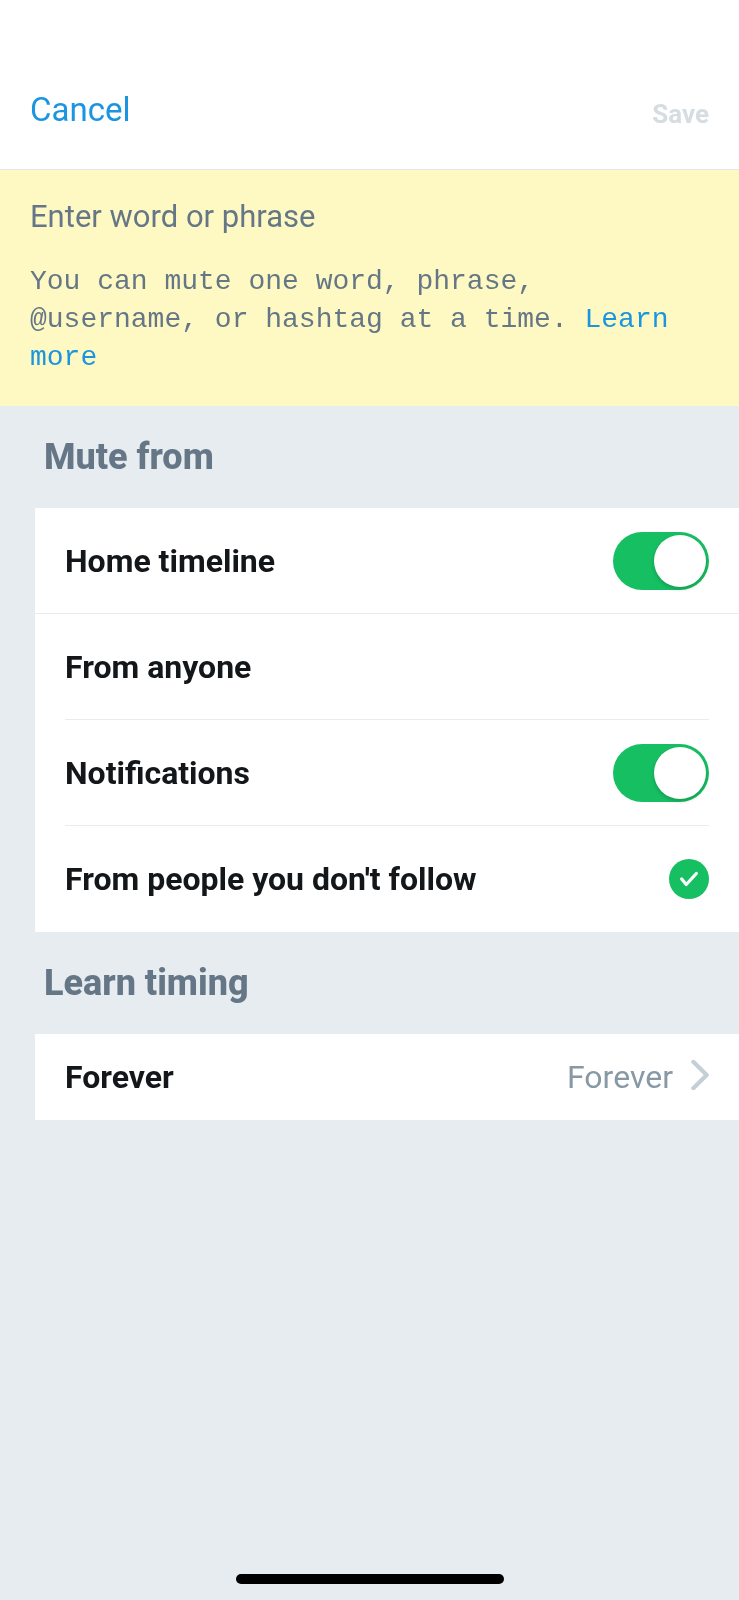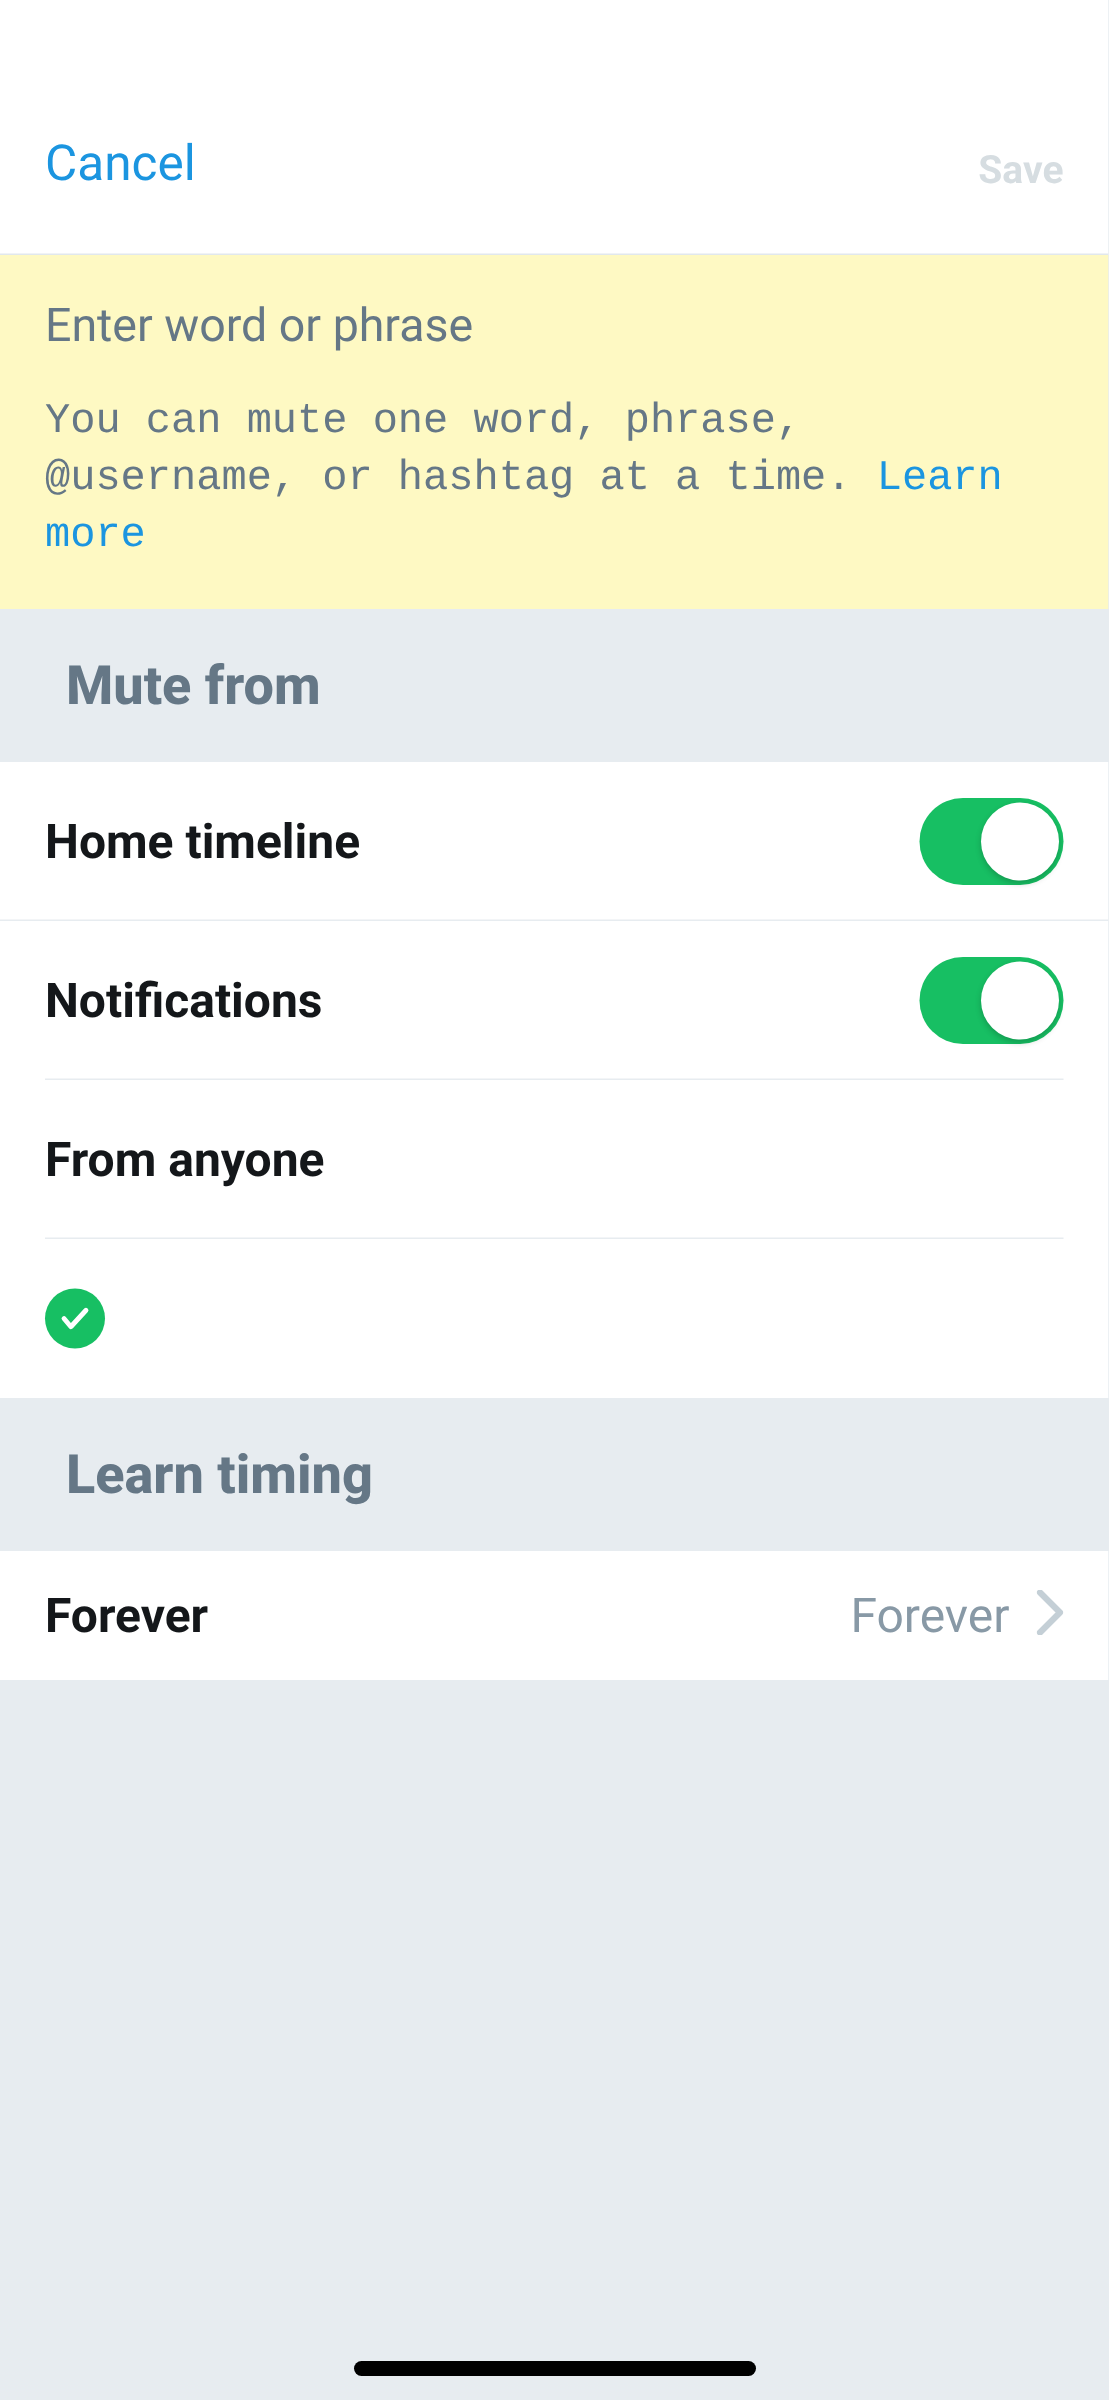--- a/index.html
+++ b/index.html
@@ -69,20 +69,21 @@
     }
     .section-header {
       background: #e7ecf0;
       padding: 30px 30px 30px 44px;
       color: #657786;
       font-size: 36px;
       font-weight: 800;
     }
     .list-group {
       background: #fff;
+      margin-left: 35px;
     }
     .list-row {
       display: flex;
       align-items: center;
       justify-content: space-between;
       padding: 0 30px;
       min-height: 106px;
       border-bottom: 1px solid #e7ecf0;
     }
     .list-row.inset-border {
@@ -183,29 +184,30 @@
 <div class="section-header">Mute from</div>
 
 <div class="list-group">
   <div class="list-row">
     <div class="row-label">Home timeline</div>
     <div class="toggle">
       <div class="toggle-knob"></div>
     </div>
   </div>
   <div class="list-row inset-border">
+    <div class="row-label">From anyone</div>
+  </div>
+  <div class="list-row inset-border">
     <div class="row-label">Notifications</div>
     <div class="toggle">
       <div class="toggle-knob"></div>
     </div>
   </div>
-  <div class="list-row inset-border">
-    <div class="row-label">From anyone</div>
-  </div>
   <div class="list-row">
+    <div class="row-label">From people you don't follow</div>
     <div class="check-circle">
       <svg viewBox="0 0 24 24" fill="none" stroke="#fff" stroke-width="3.5" stroke-linecap="round" stroke-linejoin="round">
         <polyline points="4,12 9,18 20,6"></polyline>
       </svg>
     </div>
   </div>
 </div>
 
 <div class="section-header">Learn timing</div>
 

